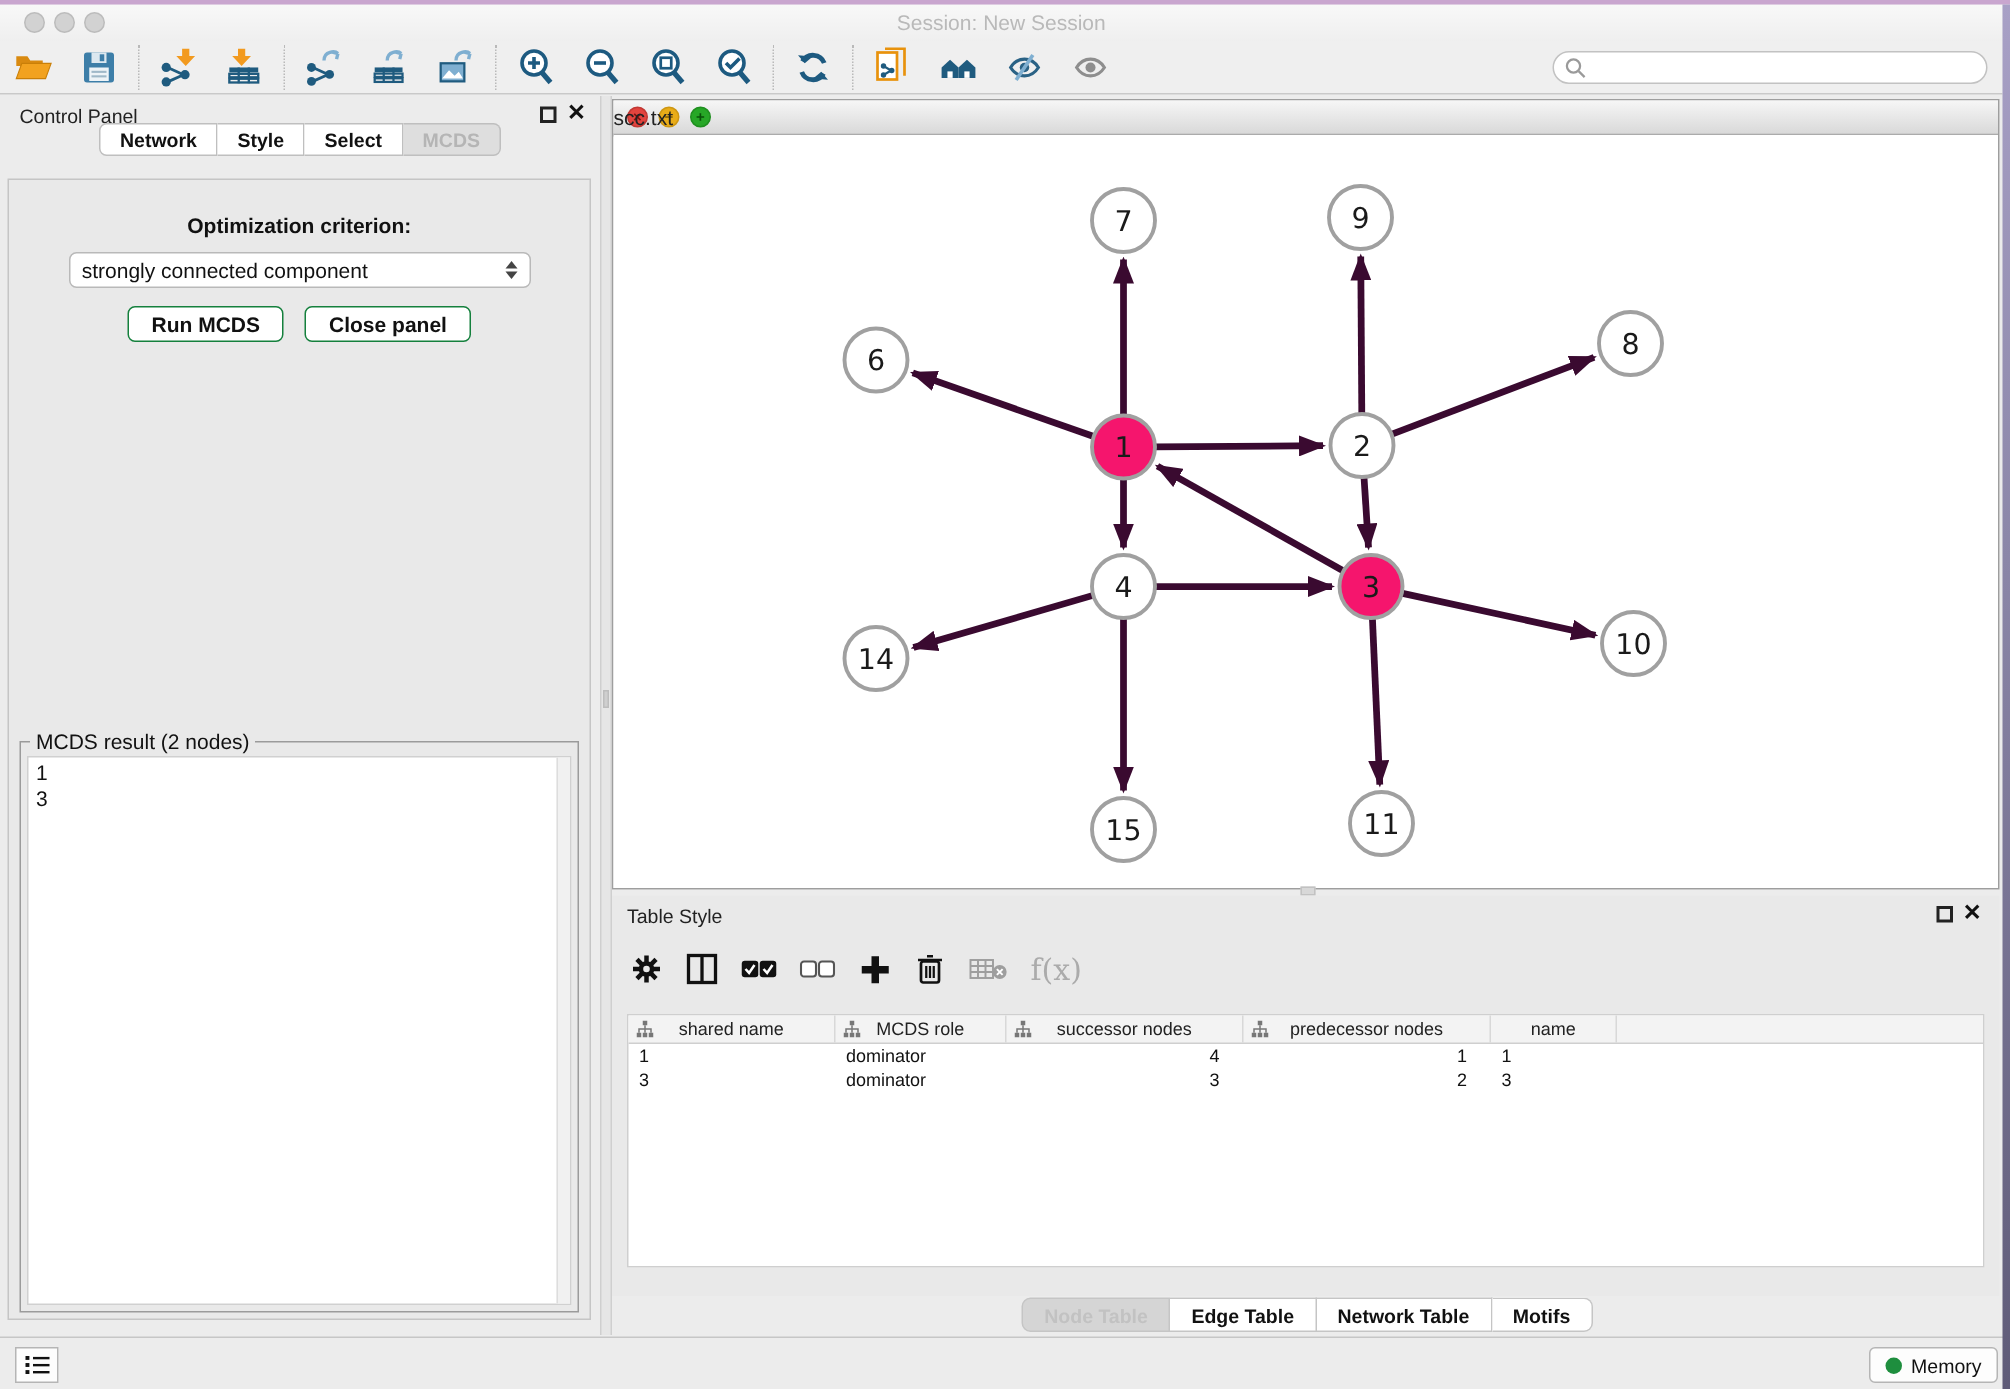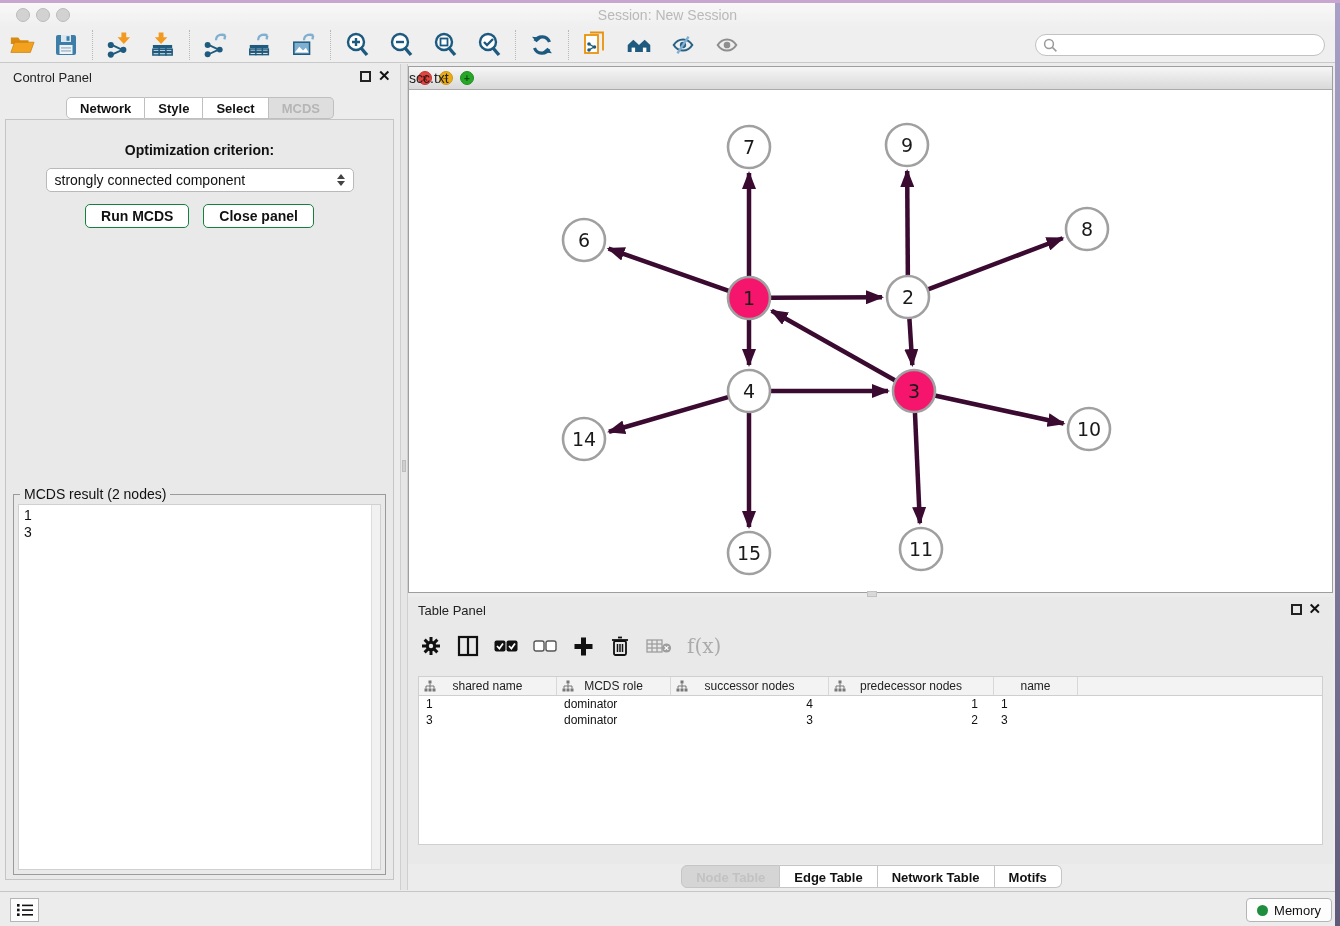--- a/index.html
+++ b/index.html
@@ -29,21 +29,21 @@
   .search-box { position:absolute; right:10px; top:7px; width:290px; height:22px;
     background:#FFF; border:1px solid #C2C2C2; border-radius:12px; display:flex; align-items:center; padding-left:7px;}
   .search-box input { border:none; outline:none; flex:1; font-size:12px; background:transparent; }
 
   
   .control-panel { position:absolute; left:0; top:64px; width:400px; height:826px; }
   .panel-head { position:relative; height:26px; }
   .panel-title { position:absolute; left:13px; top:6px; font-size:13px; color:#222; }
   .panel-float { position:absolute; top:7px; width:11px; height:11px; border:2px solid #222; }
   .panel-close { position:absolute; top:4px; font-size:15px; font-weight:bold; color:#111; line-height:16px;}
-  .ptabs { position:absolute; top:33px; left:0; width:100%; display:flex; justify-content:center; z-index:2;align-items:flex-end;}
+  .ptabs { position:absolute; top:18px; left:0; width:100%; display:flex; justify-content:center; z-index:2;align-items:flex-end;}
   .ptab { height:22px; padding:3px 13px 0; background:#FFF; border:1px solid #BFBFBF;
     border-left-width:0; font-size:13px; font-weight:bold; color:#111; }
   .ptab:first-child { border-left-width:1px; border-radius:5px 0 0 5px; }
   .ptab:last-child { border-radius:0 5px 5px 0; }
   .ptab.sel { background:#DEDEDE; color:#B5B5B5; }
   .cp-content { position:absolute; top:55px; left:5px; right:6px; bottom:10px;
     background:#E9E9E9; border:1px solid #C5C5C5; }
   .opt-label { margin-top:22px; text-align:center; font-size:14px; font-weight:bold; color:#111; }
   .combo { margin:10px auto 0; width:308px; height:24px; background:#FFF; border:1px solid #B9B9B9;
     border-radius:5px; display:flex; align-items:center; padding:0 8px; font-size:14px; color:#111;}
@@ -384,21 +384,21 @@
               <circle cx="512" cy="458" r="21" fill="#FFFFFF" stroke="#A0A0A0" stroke-width="2.6"></circle>
               <text x="512" y="458" text-anchor="middle" dy="0.36em" font-size="19" fill="#1A1A1A" font-family="DejaVu Sans, sans-serif">11</text>
             </g>
         </svg>
       </div>
       <div class="hgrip"></div>
     </div>
 
     <div class="table-panel">
       <div class="tp-head">
-        <span class="panel-title" style="left:10px">Table Panel</span>
+        <span class="panel-title" style="left:10px">Table Style</span>
         <span class="panel-float" style="right:31px; left:auto"></span>
         <span class="panel-close" style="right:12px; left:auto">✕</span>
       </div>
       <div class="tt-toolbar">
         <span class="tt-btn">
           <svg width="20" height="20" viewBox="0 0 20 20">
             <g fill="#111">
               <rect x="8.5" y="1" width="3" height="18"></rect>
                 <rect x="1" y="8.5" width="18" height="3"></rect>
               <rect x="8.5" y="1" width="3" height="18" transform="rotate(45 10 10)"></rect>

